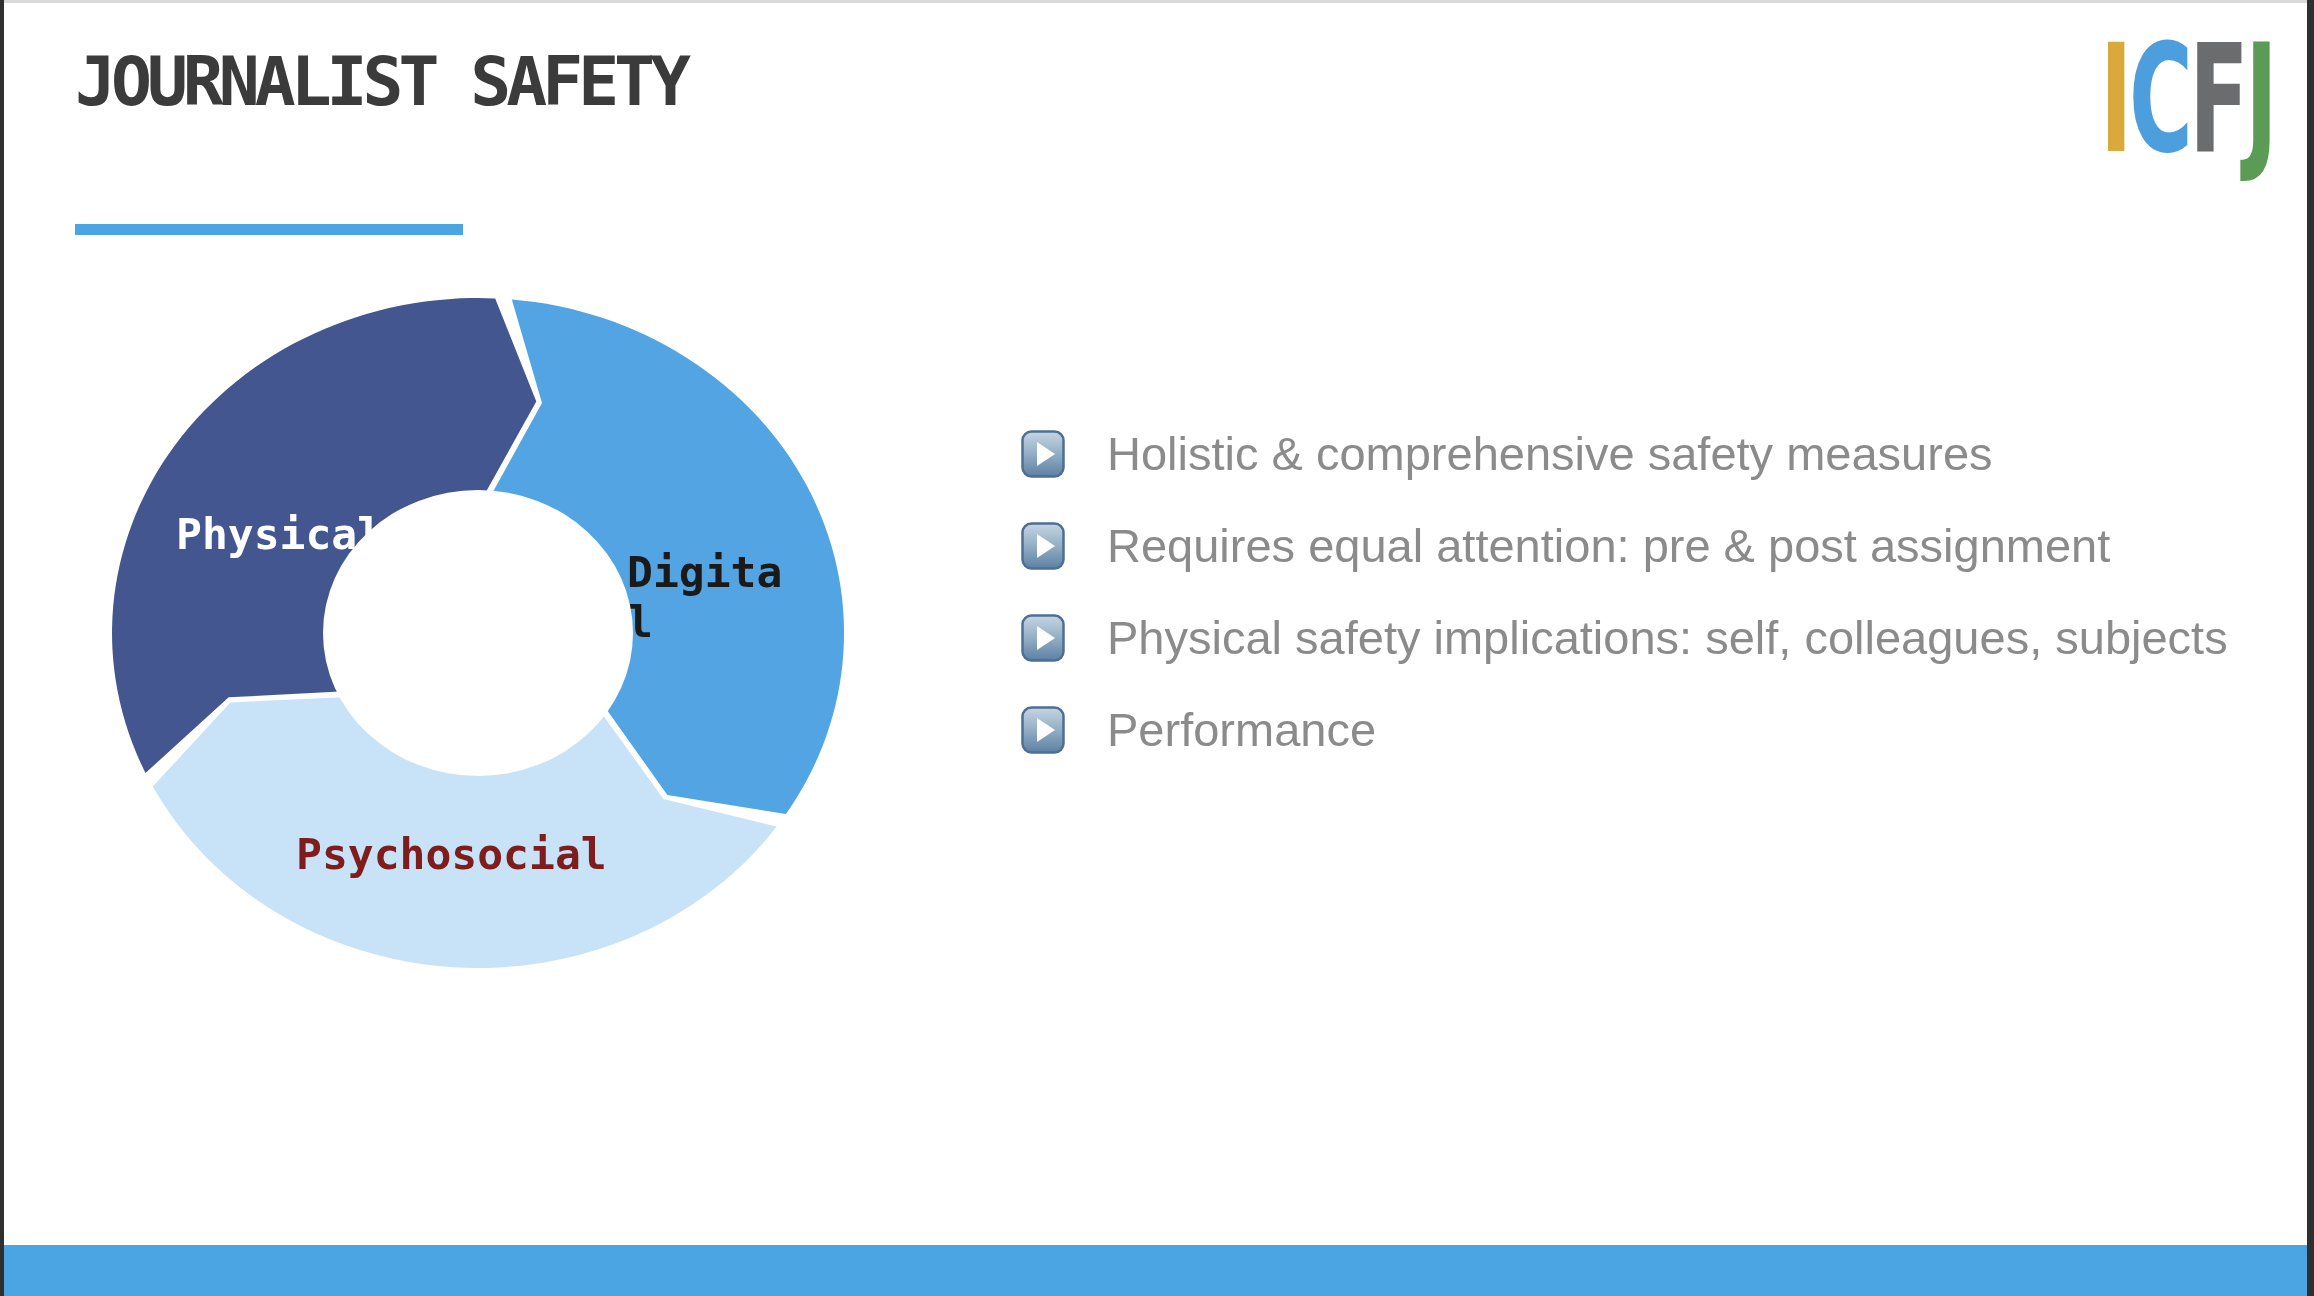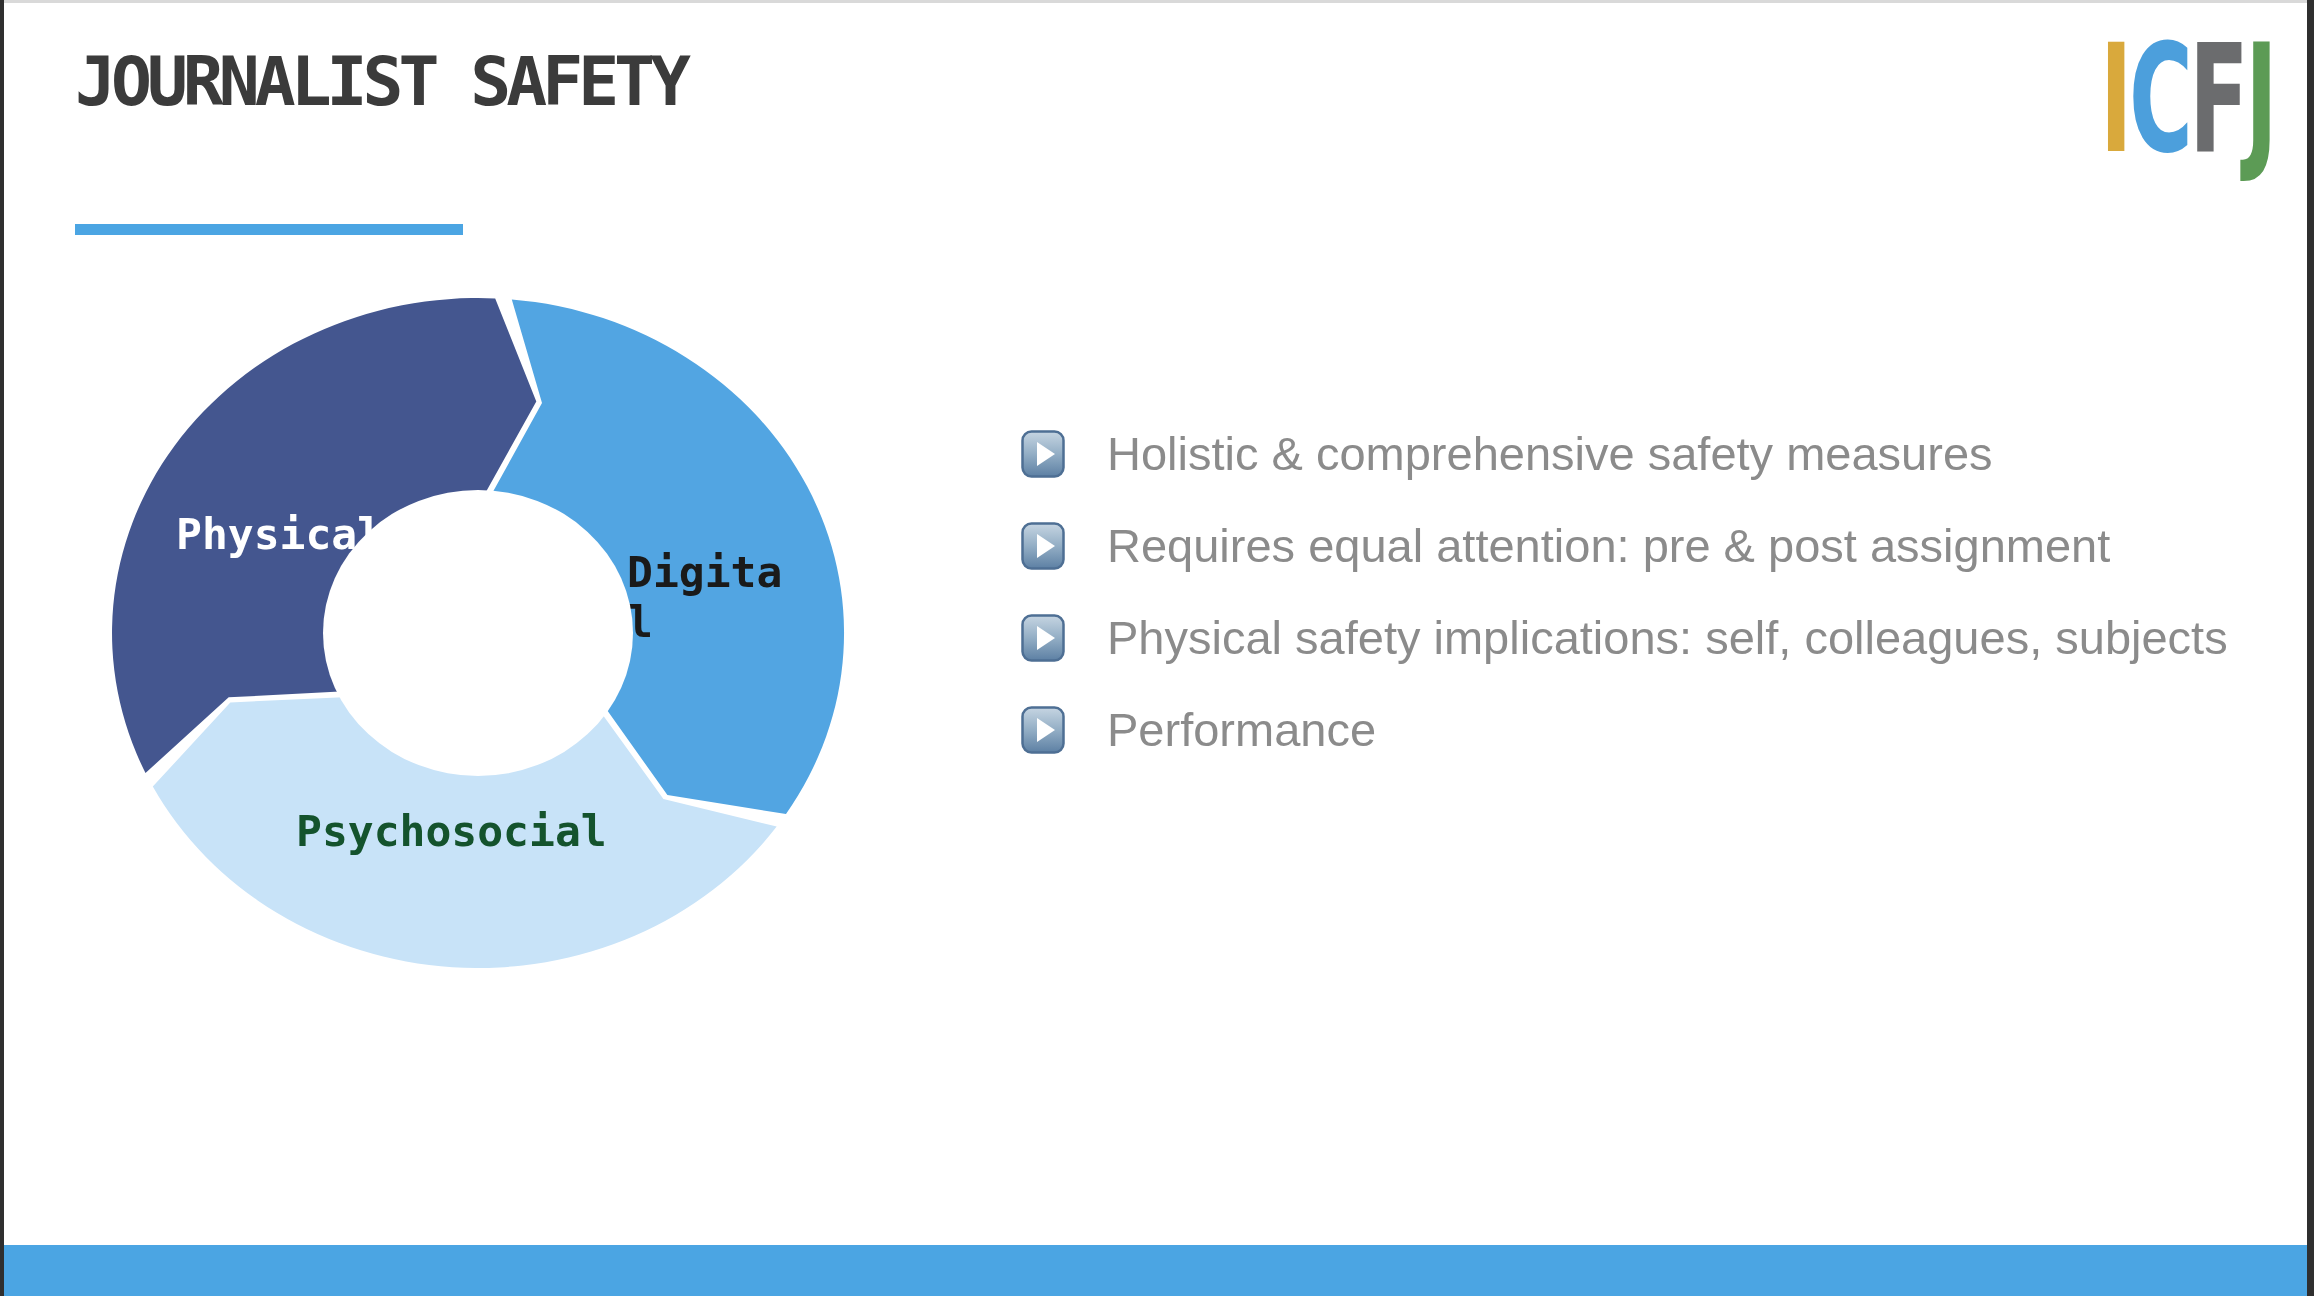--- a/index.html
+++ b/index.html
@@ -73,21 +73,21 @@
 
 <div class="logo"><span style="color: rgb(217, 169, 60);">I</span><span style="color: rgb(76, 159, 220);">C</span><span style="color: rgb(107, 108, 110);">F</span><span style="color: rgb(92, 155, 85);">J</span></div>
 
 <svg class="cycle-svg" id="cycle" width="960" height="1010" viewBox="0 0 960 1010">
     <path d="M145.5,773.0 A366,335 0 0 1 495.2,298.4 L536.3,401.6 L485.2,493.2 A152,140 0 0 0 339.9,691.5 L228.7,697.3 Z" fill="#44568F"></path>
     <path d="M511.8,299.4 A366,335 0 0 1 786.0,814.0 L667.4,795.0 L605.9,708.6 A152,140 0 0 0 492.0,493.6 L542.0,402.9 Z" fill="#52A5E2"></path>
     <path d="M776.7,826.6 A366,335 0 0 1 152.8,786.6 L230.3,702.4 L342.9,697.2 A152,140 0 0 0 602.1,713.9 L663.4,798.9 Z" fill="#C8E3F8"></path>
   </svg>
 <div class="seg-label lbl-physical" style="color: rgb(255, 255, 255);">Physical</div>
 <div class="seg-label lbl-digital" style="color: rgb(26, 26, 26);">Digital</div>
-<div class="seg-label lbl-psychosocial" style="color: #14532d;">Psychosocial</div>
+<div class="seg-label lbl-psychosocial" style="color: #7f1d1d; margin-top: 23px;">Psychosocial</div>
 <div class="cycle-hole"></div>
 
 <ul class="bullets">
   <li>
     <span class="play">
       <svg viewBox="0 0 44 48">
           <rect x="1.5" y="1.5" width="41" height="45" rx="9" fill="url(#playGrad)" stroke="#4e6f94" stroke-width="2.5"></rect>
           <polygon points="16,12 34,24 16,36" fill="#ffffff"></polygon>
         </svg>
     </span>

